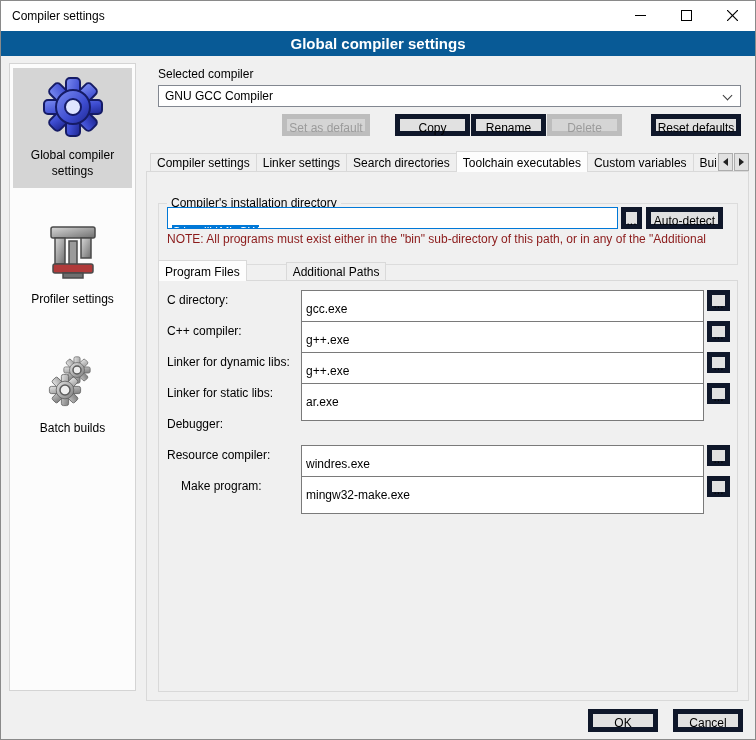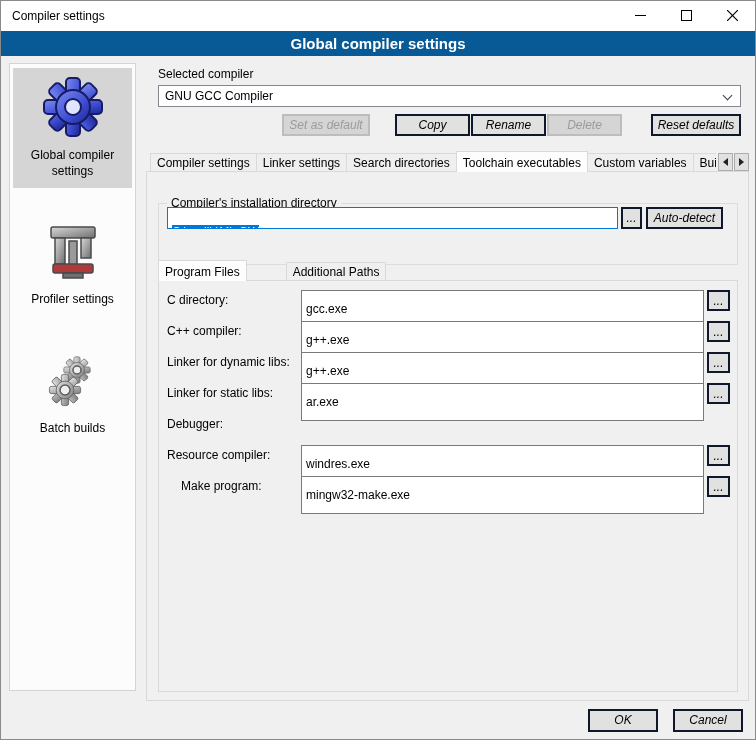--- a/index.html
+++ b/index.html
@@ -17,21 +17,21 @@
 
   
   .sidebar { position:absolute; left:8px; top:62px; width:127px; height:628px; background:#fcfcfc; border:1px solid #d4d4d4; display:flex; flex-direction:column; align-items:center; padding-top:4px; }
   .side-item { width:119px; padding:7px 0 9px; display:flex; flex-direction:column; align-items:center; margin-bottom:24px; cursor:default; }
   .side-item.selected { background:#d5d5d5; }
   .side-icon { width:64px; height:64px; }
   .side-label { margin-top:9px; text-align:center; width:112px; line-height:1.3; }
 
   
   .label { position:absolute; font-size:12px; white-space:nowrap; }
-  .btn { position:absolute; height:22px; background:#e1e1e1; border:2px solid #0f172a; font-family:inherit; font-size:12px; text-align:center; line-height:19px; padding:0;font-style:italic; }
+  .btn { position:absolute; height:22px; background:#e1e1e1; border:5px solid #0f172a; font-family:inherit; font-size:12px; text-align:center; line-height:19px; padding:0; }
   .btn.disabled { background:#d5d5d5; border-color:#bdbdbd; color:#9b9b9b; }
   .combo { position:absolute; background:#fff; border:1px solid #828790; display:flex; align-items:center; padding:0 22px 0 6px; white-space:nowrap; overflow:hidden; }
   .combo.gray { background:#dcdcdc; border-color:#8a8a8a; }
   .chev { position:absolute; right:9px; top:6px; width:7px; height:7px; border-right:1.6px solid #3c3c3c; border-bottom:1.6px solid #3c3c3c; transform:rotate(45deg); }
 
   
   .tabstrip { position:absolute; display:flex; align-items:flex-end; overflow:hidden; }
   .tab { border:1px solid #d9d9d9; border-bottom:none; background:#efefef; height:19px; padding:2px 6px 0; line-height:15px; white-space:nowrap; margin-right:-1px; }
   .tab.active { background:#fdfdfd; height:22px; padding-top:4px; margin-bottom:-1px; position:relative; z-index:3; }
   .tab-arrow { position:absolute; width:15px; height:18px; background:#e1e1e1; border:1px solid #adadad; display:flex; align-items:center; justify-content:center; padding:0; }
@@ -191,20 +191,21 @@
   <div class="groupbox" style="left:157px; top:186px; width:580px; height:62px;margin-top:16px;">
     <span class="group-title">Compiler's installation directory</span>
   </div>
 
   <div class="install-input" style="left:166px; top:206px; width:451px;">
     <span class="sel">C:\raylib\MinGW</span>
   </div>
   <button class="btn" style="left:620px; top:206px; width:21px;">...</button>
   <button class="btn" style="left:645px; top:206px; width:77px;">Auto-detect</button>
 
+  <div class="note" style="left:166px; top:231px; width:571px;">NOTE: All programs must exist either in the "bin" sub-directory of this path, or in any of the "Additional</div>
 
   <div class="tabstrip" style="left:157px; top:258px; width:400px; height:22px;gap:40px;">
     <div class="tab active">Program Files</div>
     <div class="tab">Additional Paths</div>
   </div>
   <div class="panel" style="left:157px; top:279px; width:580px; height:412px;"></div>
 
   <span class="label" style="left:166px; top:292px;">C directory:</span>
   <input class="text-input" style="left: 300px; top: 289px; width: 403px;" value="gcc.exe">
   <button class="btn" style="left:706px; top:289px; width:23px; height:21px;">...</button>

